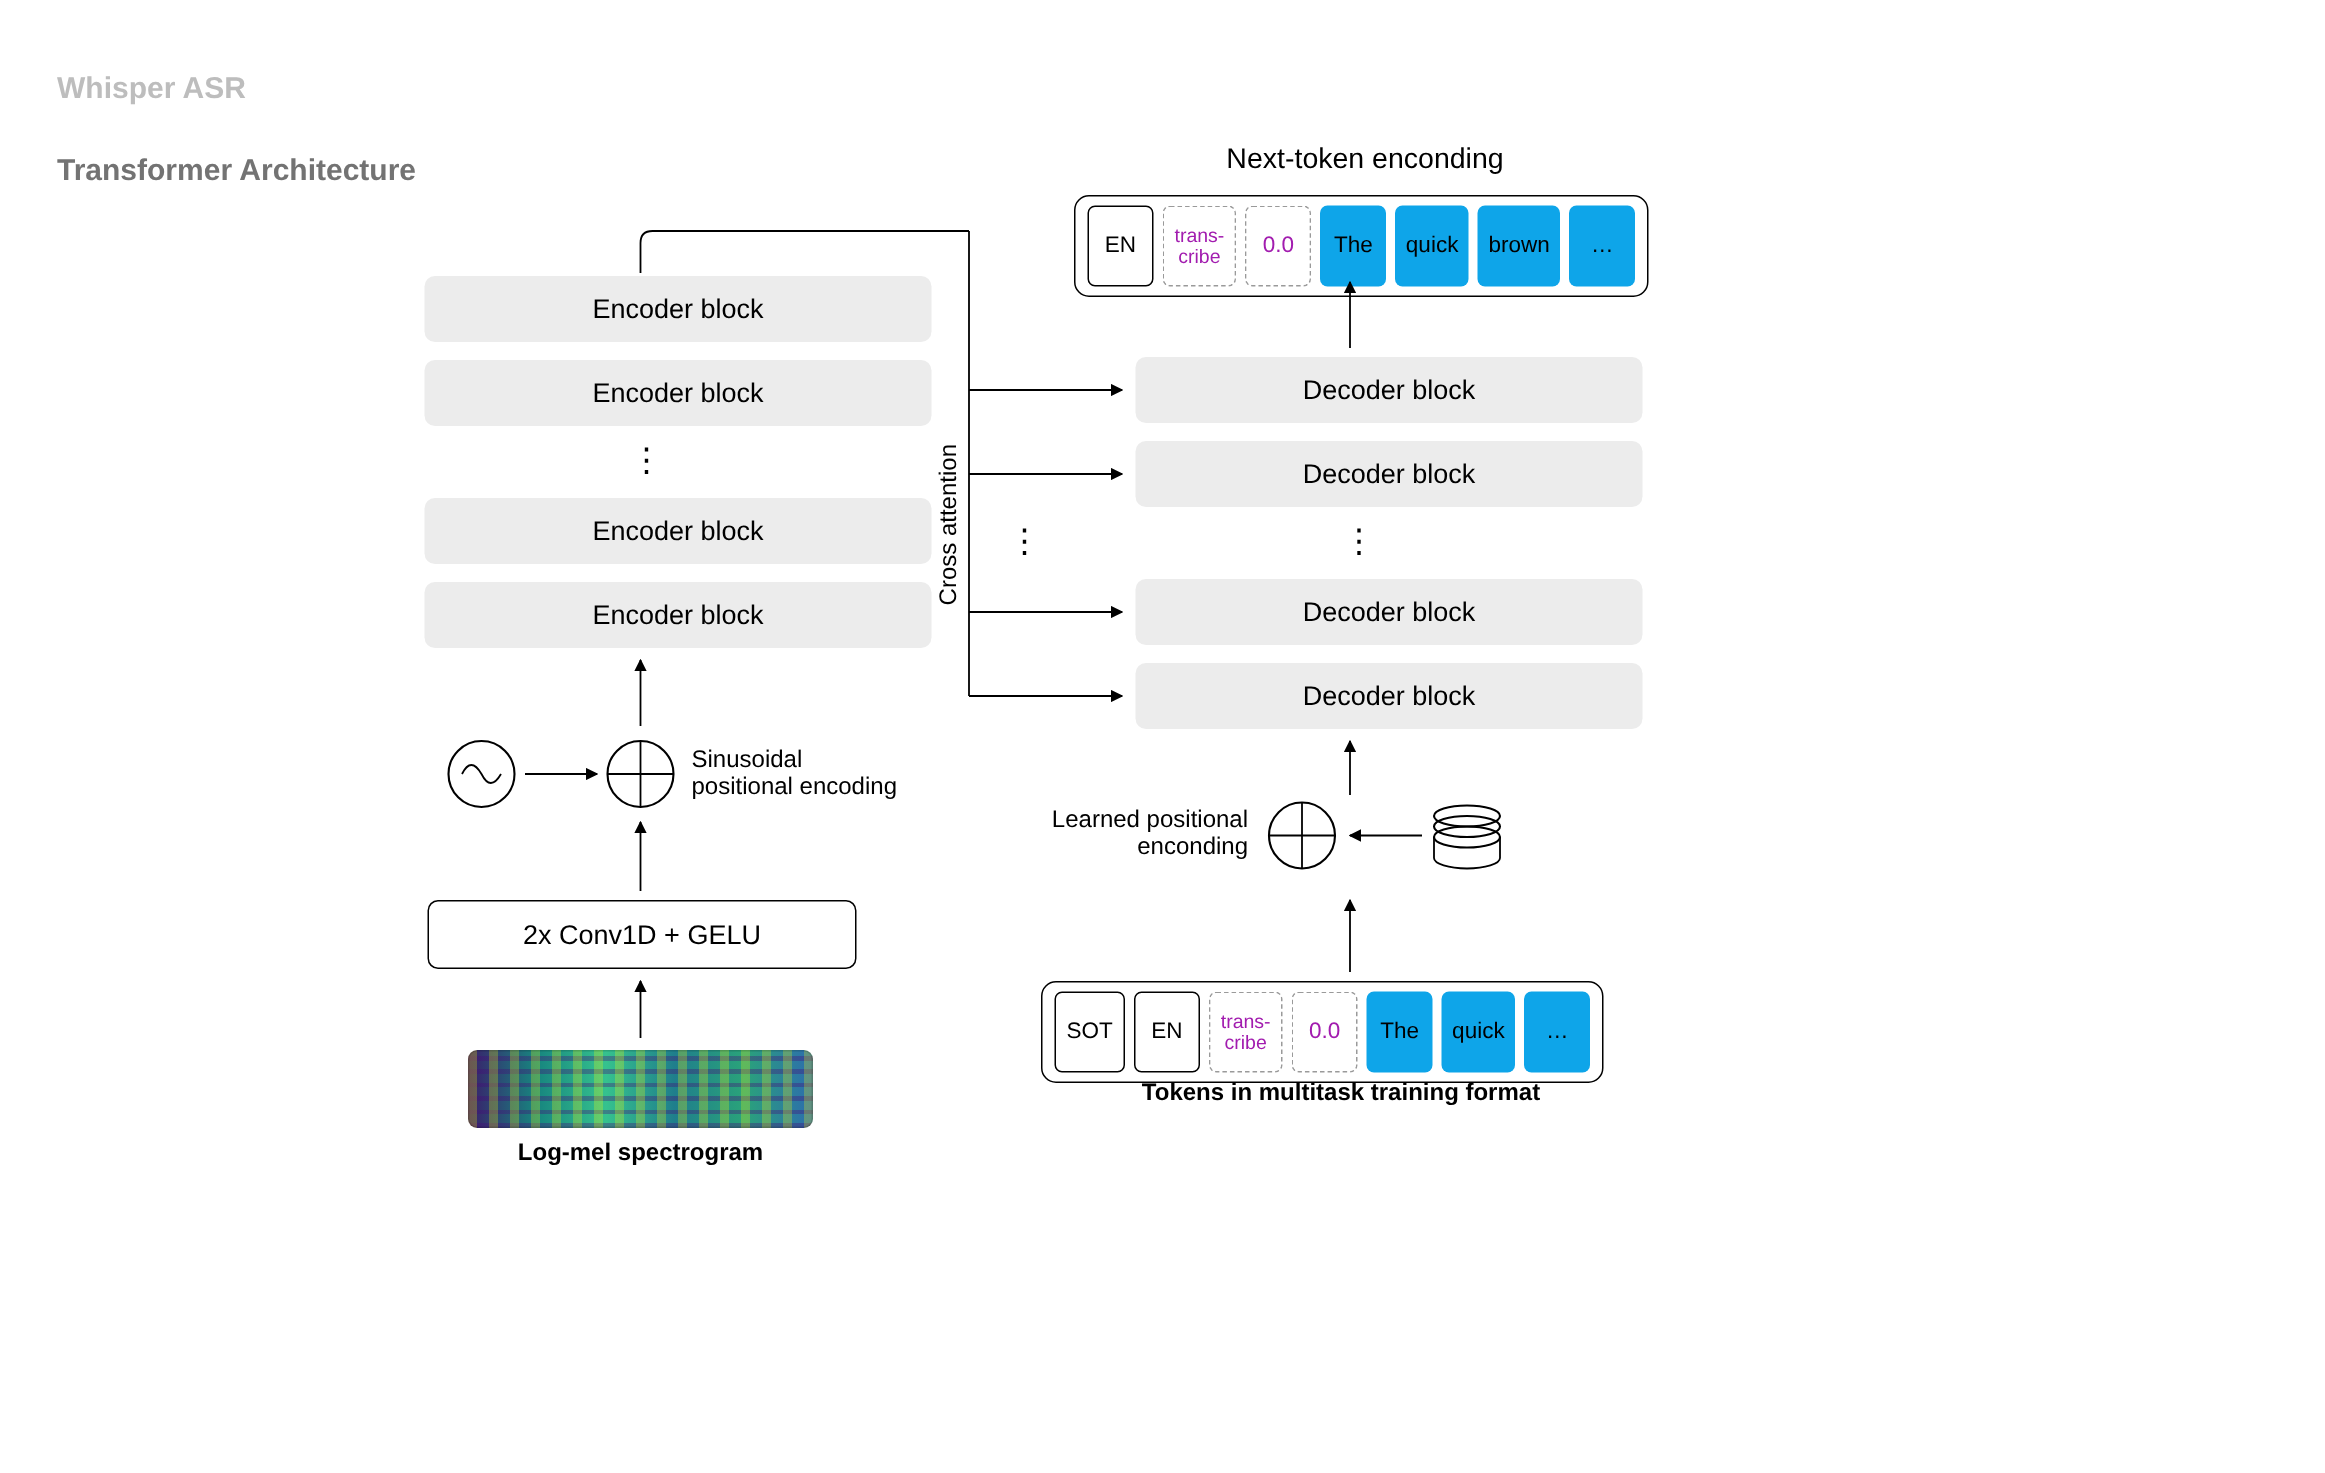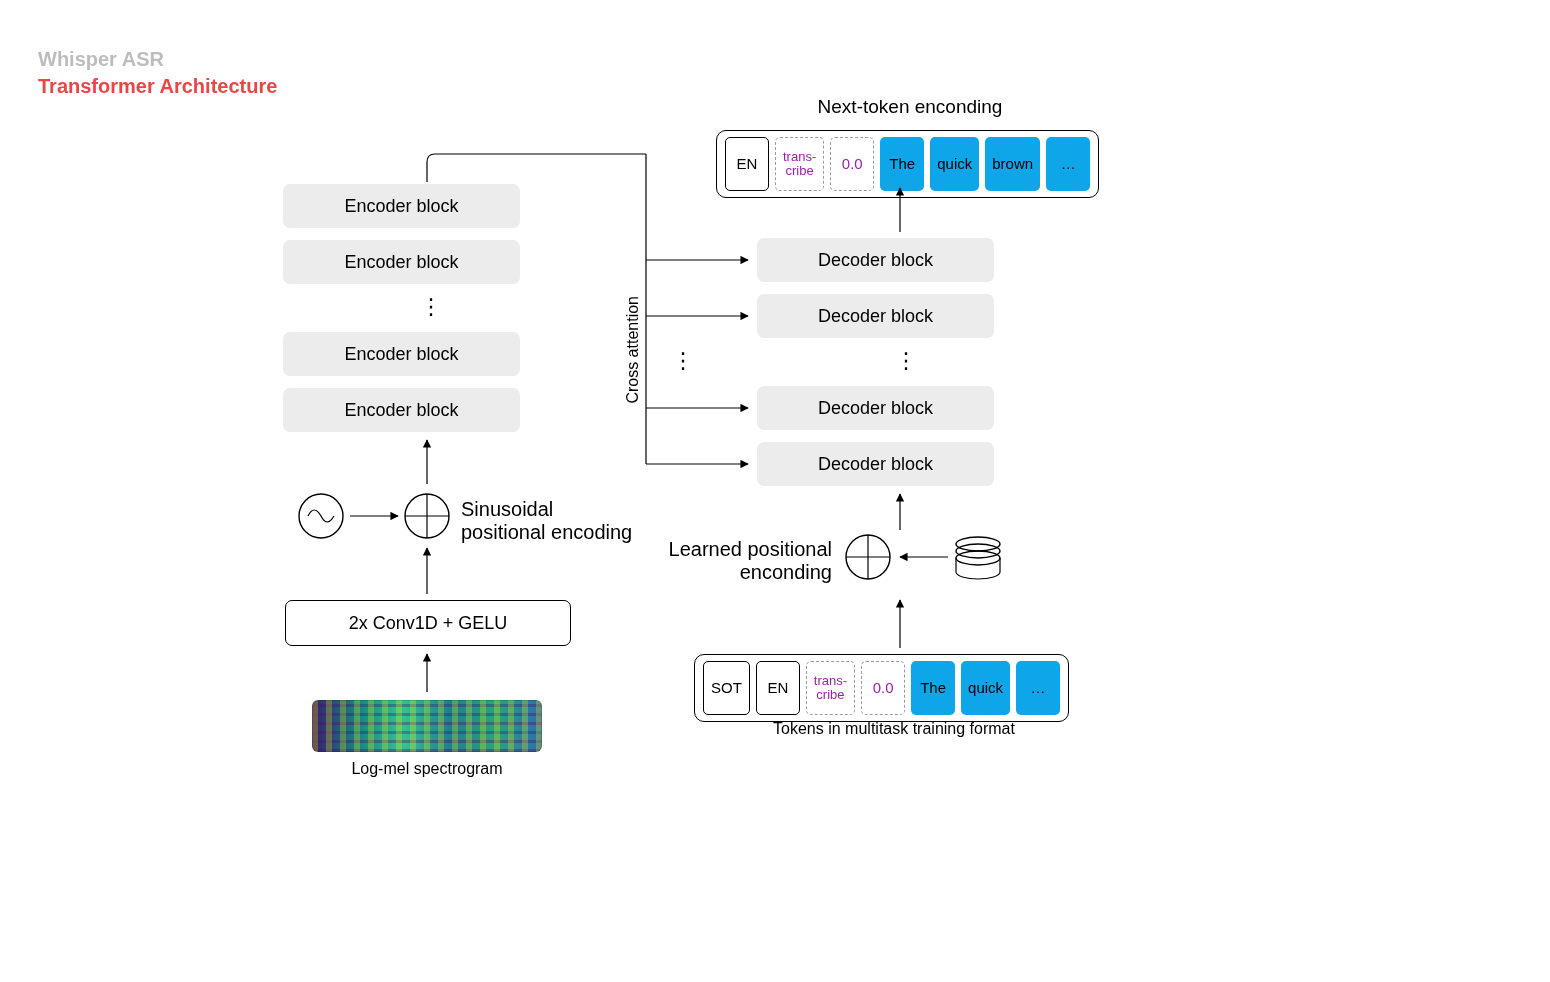--- a/index.html
+++ b/index.html
@@ -7,24 +7,24 @@
     padding: 0;
     width: 1550px;
     height: 982px;
     background: #ffffff;
     font-family: -apple-system, BlinkMacSystemFont, "Segoe UI", Helvetica, Arial, sans-serif;
     color: #000;
   }
   .pos { position: absolute; }
   .title-block { top: 46px; left: 38px; font-size: 20px; font-weight: 600; line-height: 1.35; }
   .title-line1 { color: #bdbdbd; }
-  .title-line2 { color: #ef4444; }
+  .title-line2 { color: #737373; margin-top: 28px; }
 
   .enc-block, .dec-block {
-    width: 237px;
+    width: 338px;
     height: 44px;
     background: #ececec;
     border-radius: 7px;
     display: flex;
     align-items: center;
     justify-content: center;
     font-size: 18px;
     color: #000;
   }
   .vdots { font-size: 22px; letter-spacing: 0; line-height: 6px; text-align: center; }
@@ -39,21 +39,21 @@
   .spectro {
     width: 230px; height: 52px;
     border-radius: 6px;
     background:
       repeating-linear-gradient(90deg, rgba(255,255,0,0.25) 0 6px, rgba(0,0,0,0) 6px 14px),
       repeating-linear-gradient(0deg, rgba(70,10,120,0.35) 0 3px, rgba(0,0,0,0) 3px 9px),
       linear-gradient(90deg, #3a1d6b 0%, #17867f 20%, #35c28e 40%, #1f7e8c 60%, #2aa37a 80%, #2d6cae 100%);
     box-shadow: inset 0 0 0 1px rgba(0,0,0,0.15);
   }
 
-  .cap { font-size: 16px; text-align: center; }
+  .cap { font-size: 16px; text-align: center; font-weight: bold; }
 
   .token-row {
     border: 1px solid #000; border-radius: 10px;
     padding: 6px 8px;
     display: flex; gap: 6px;
     align-items: stretch;
     background: #fff;
   }
   .tok {
     min-width: 44px;
@@ -64,21 +64,21 @@
     padding: 0 7px;
     box-sizing: border-box;
     text-align: center;
     line-height: 1.05;
   }
   .tok.solid   { border: 1px solid #000; background:#fff; }
   .tok.dashed  { border: 1px dashed #9a9a9a; background:#fff; color:#a21caf; }
   .tok.pink    { background: #0ea5e9; color:#000; }
   .tok.small   { font-size: 13px; }
 
-  .label { font-size: 20px; }
+  .label { font-size: 16px; }
   .label.right { text-align: right; }
 
   .cross-attn {
     font-size: 16px;
     writing-mode: vertical-rl;
     transform: rotate(180deg);
   }
 
   svg.overlay { position:absolute; top:0; left:0; pointer-events:none; }
 

